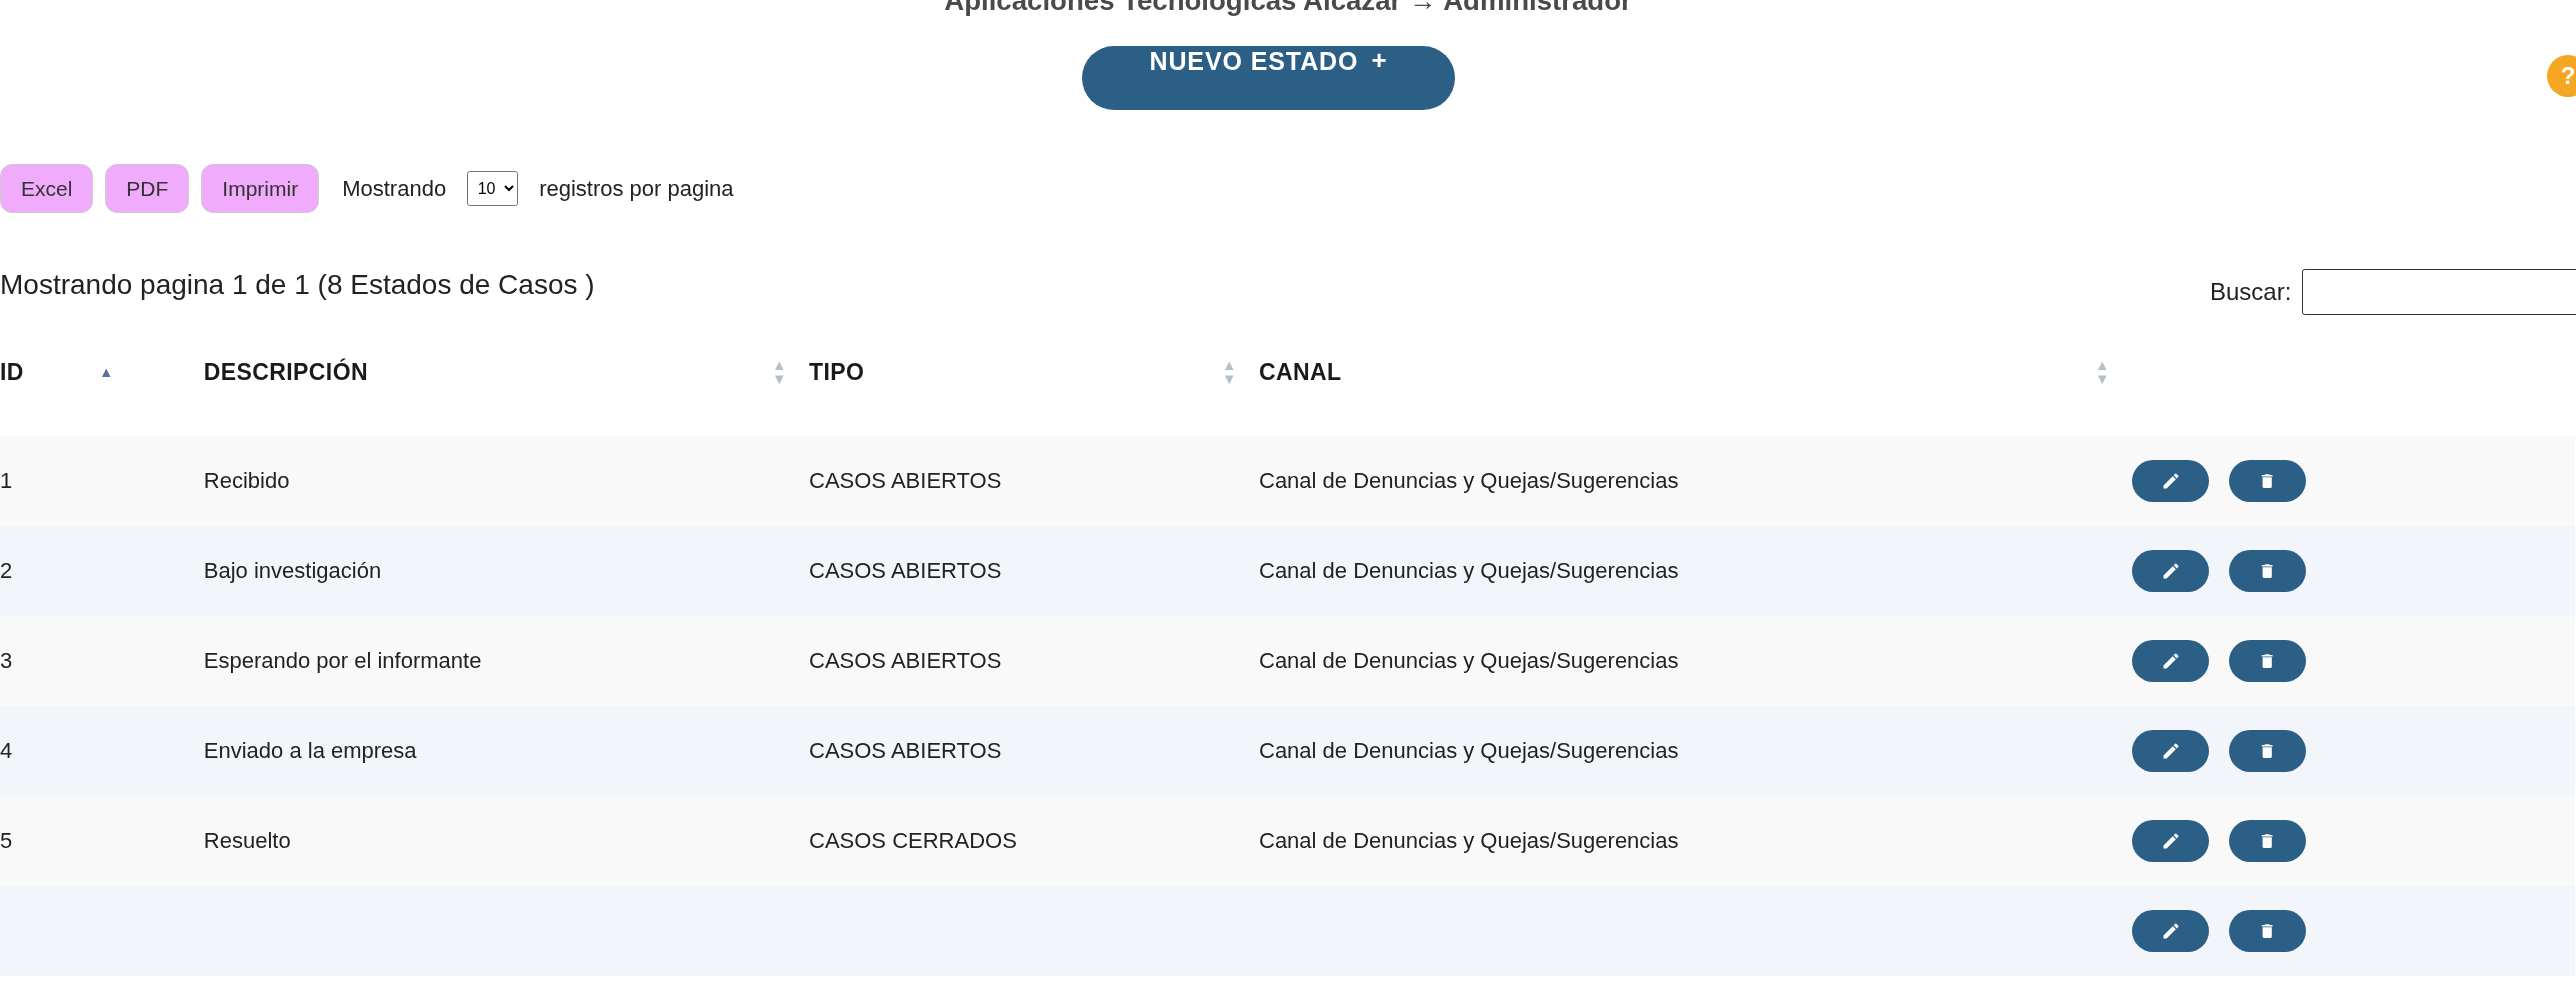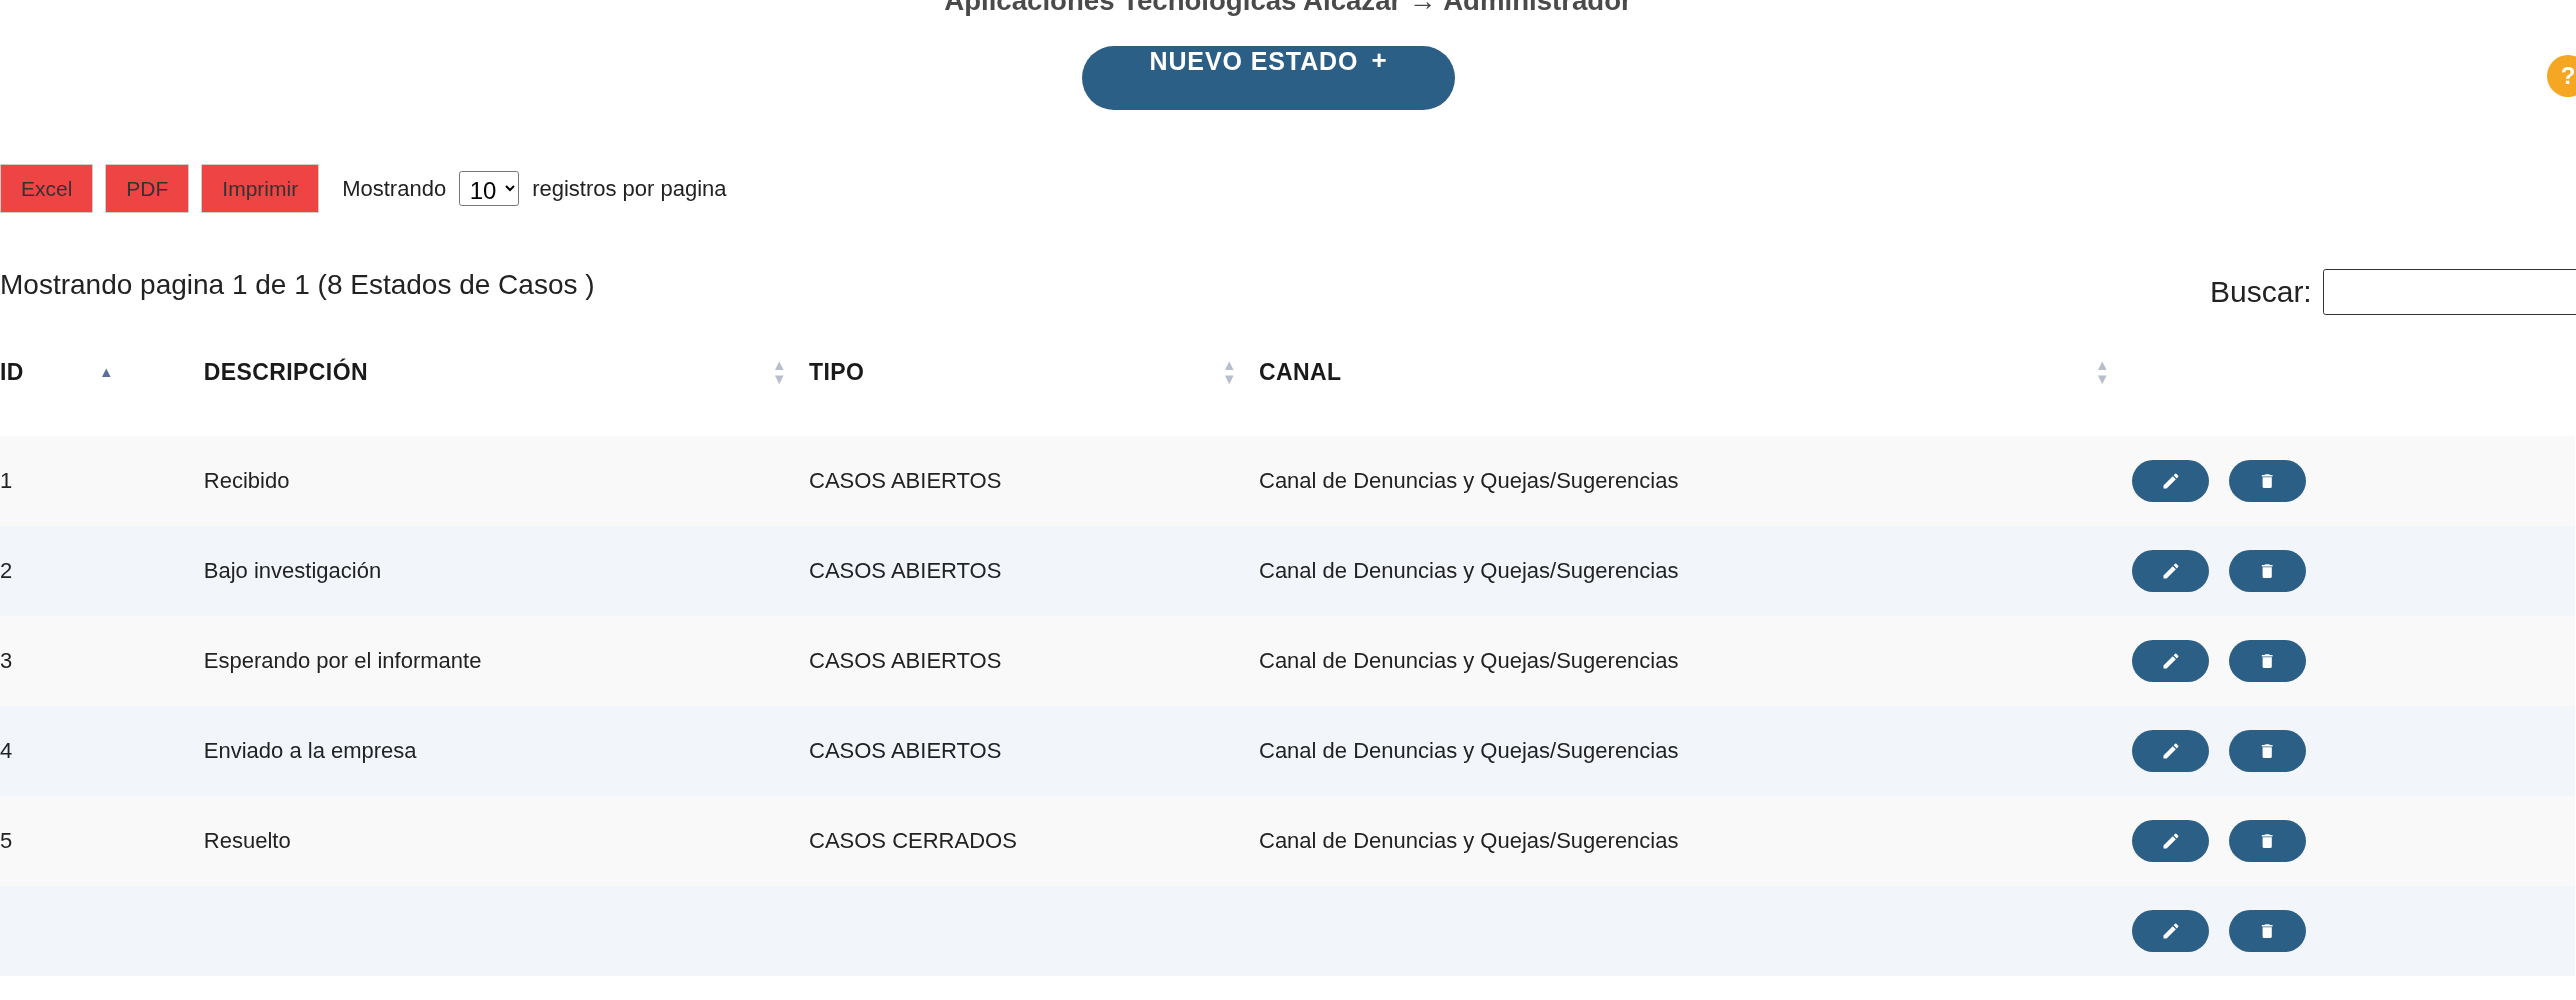--- a/index.html
+++ b/index.html
@@ -78,42 +78,42 @@
   
   .export-row {
     position: absolute;
     top: 164px;
     left: 0px;
     display: flex;
     align-items: center;
     gap: 12px;
   }
   .btn-plain {
-    background: #ef4444;
+    background: #f0abfc;
     border: 0.9px solid #cccccc;
-    border-radius: 1px;
+    border-radius: 12px;
     padding: 11px 20px;
     font-size: 21px;
     color: #333333;
     cursor: pointer;
     line-height: 1.2;
   }
   .showing-label {
     font-size: 22px;
     color: #222222;
     margin-left: 11px;
   }
   .page-select {
-    font-size: 24px;
+    font-size: 16px;
     padding: 3.7px 5.5px;
     border: 0.9px solid #767676;
     border-radius: 2.8px;
     background: #ffffff;
     color: #000000;
-    margin: 0 1px;
+    margin: 0 9px;
     height: 35px;
   }
 
   
   .info-row {
     position: absolute;
     top: 260px;
     left: 0;
     width: 2576px;
     height: 55px;
@@ -156,21 +156,21 @@
   }
   .search-wrap {
     position: absolute;
     left: 2210px;
     top: 9.2px;
     display: flex;
     align-items: center;
     gap: 11px;
   }
   .search-label {
-    font-size: 30px;
+    font-size: 24px;
     color: #222222;
   }
   .search-input {
     width: 349px;
     height: 46px;
     border: 0.9px solid #333333;
     border-radius: 2.8px;
     font-size: 20px;
     padding: 3.7px 9.2px;
     background: #ffffff;

